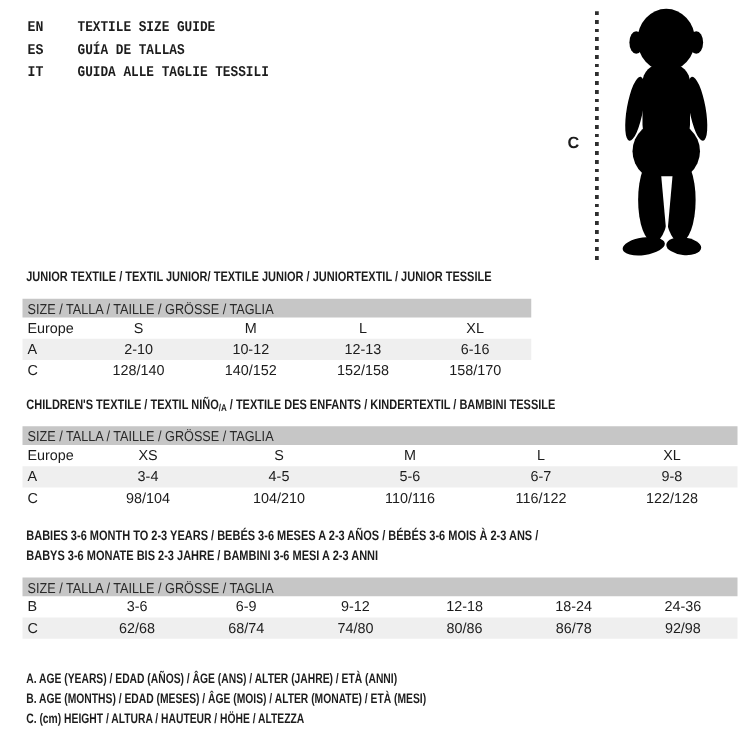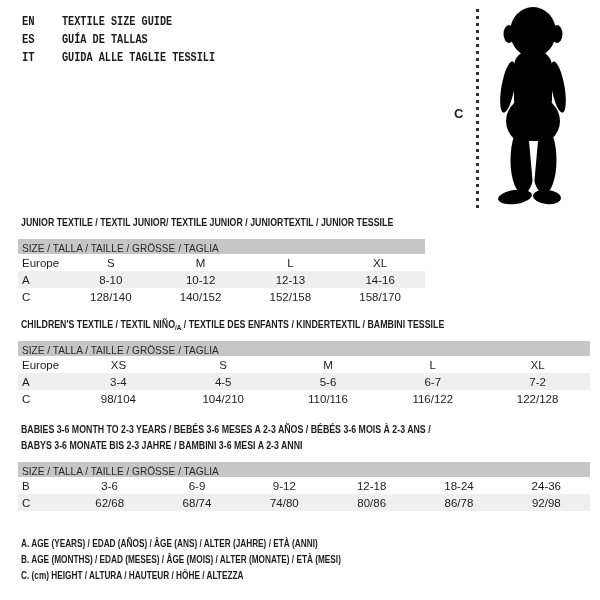--- a/index.html
+++ b/index.html
@@ -79,24 +79,24 @@
   </div>
   <div class="trow">
     <div class="lab">Europe</div>
     <div class="cell">S</div>
     <div class="cell">M</div>
     <div class="cell">L</div>
     <div class="cell">XL</div>
   </div>
   <div class="trow alt">
     <div class="lab">A</div>
-    <div class="cell">8-10</div>
+    <div class="cell">2-10</div>
     <div class="cell">10-12</div>
     <div class="cell">12-13</div>
-    <div class="cell">14-16</div>
+    <div class="cell">6-16</div>
   </div>
   <div class="trow">
     <div class="lab">C</div>
     <div class="cell">128/140</div>
     <div class="cell">140/152</div>
     <div class="cell">152/158</div>
     <div class="cell">158/170</div>
   </div>
 </div>
 
@@ -112,21 +112,21 @@
     <div class="cell">M</div>
     <div class="cell">L</div>
     <div class="cell">XL</div>
   </div>
   <div class="trow alt">
     <div class="lab">A</div>
     <div class="cell">3-4</div>
     <div class="cell">4-5</div>
     <div class="cell">5-6</div>
     <div class="cell">6-7</div>
-    <div class="cell">7-2</div>
+    <div class="cell">9-8</div>
   </div>
   <div class="trow">
     <div class="lab">C</div>
     <div class="cell">98/104</div>
     <div class="cell">104/210</div>
     <div class="cell">110/116</div>
     <div class="cell">116/122</div>
     <div class="cell">122/128</div>
   </div>
 </div>

